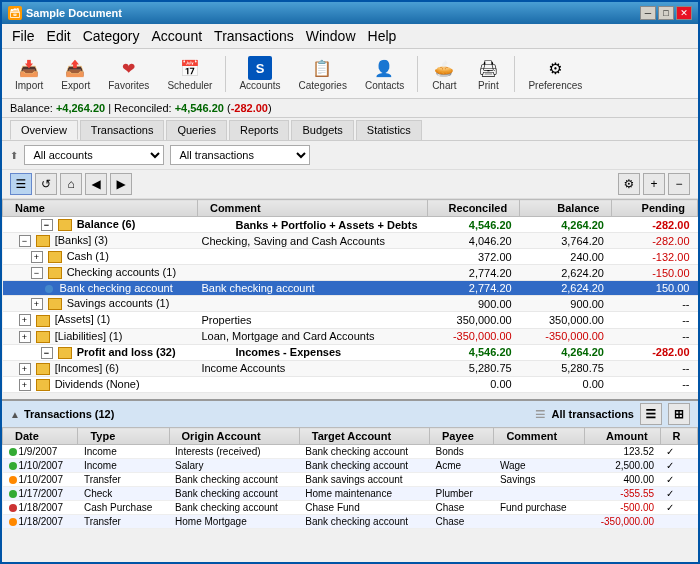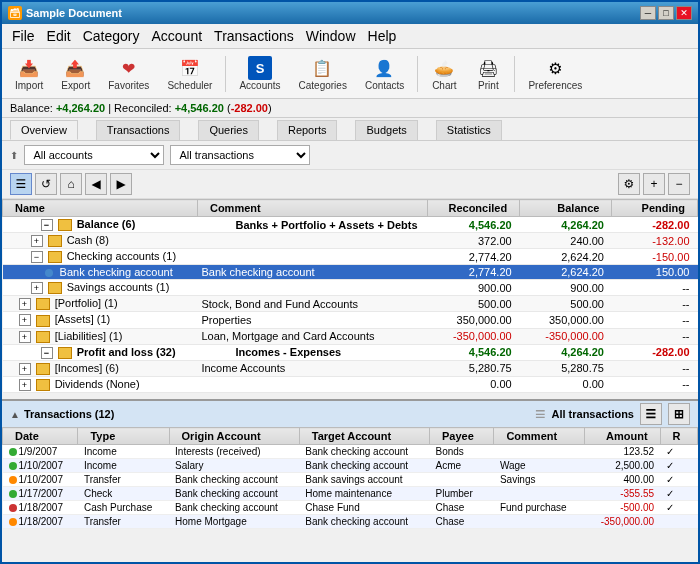--- a/index.html
+++ b/index.html
@@ -20,21 +20,21 @@
     .toolbar { background: #f5f5f5; border-bottom: 1px solid #ccc; padding: 4px 6px; display: flex; gap: 4px; align-items: center; }
     .tool-btn { display: flex; flex-direction: column; align-items: center; padding: 2px 6px; cursor: pointer; border: 1px solid transparent; min-width: 40px; }
     .tool-icon { width: 24px; height: 24px; display: flex; align-items: center; justify-content: center; font-size: 16px; }
     .tool-label { font-size: 10px; color: #333; }
     .tool-separator { width: 1px; background: #ccc; height: 36px; margin: 0 2px; }
     
     .balance-bar { background: #f0f0f0; padding: 3px 8px; border-bottom: 1px solid #ccc; font-size: 11px; }
     .balance-bar .positive { color: #006600; font-weight: bold; }
     .balance-bar .negative { color: #cc0000; font-weight: bold; }
     
-    .tab-bar { background: #f0f0f0; padding: 2px 8px 0; display: flex; gap: 16px; border-bottom: 1px solid #ccc; }
+    .tab-bar { background: #f0f0f0; padding: 2px 8px 0; display: flex; gap: 0; border-bottom: 1px solid #ccc; }
     .tab { padding: 3px 10px; font-size: 11px; border: 1px solid #ccc; border-bottom: none; background: #e0e0e0; cursor: pointer; margin-right: 2px; }
     .tab.active { background: #f0f0f0; border-bottom: 1px solid #f0f0f0; font-weight: normal; }
     
     .filter-bar { padding: 4px 8px; background: #f0f0f0; display: flex; align-items: center; gap: 6px; border-bottom: 1px solid #ddd; }
     .collapse-btn { font-size: 10px; cursor: pointer; color: #666; }
     .filter-select { padding: 2px 4px; border: 1px solid #aaa; background: white; font-size: 11px; width: 140px; }
     
     .toolbar2 { padding: 3px 8px; background: #f0f0f0; display: flex; gap: 4px; align-items: center; justify-content: space-between; border-bottom: 1px solid #ddd; }
     .toolbar2-left { display: flex; gap: 3px; }
     .icon-btn { width: 22px; height: 22px; border: 1px solid #aaa; background: #e8e8e8; display: flex; align-items: center; justify-content: center; cursor: pointer; font-size: 12px; }
@@ -204,27 +204,39 @@
               <span class="expand-icon">−</span>
               <span style="display:inline-block;width:14px;height:12px;background:#f0c040;border:1px solid #c08000;margin-right:2px;vertical-align:middle;font-size:8px;"></span>
               <span>Balance (6)</span>
             </td>
             <td>Banks + Portfolio + Assets + Debts</td>
             <td class="amount-col positive-amount">4,546.20</td>
             <td class="amount-col positive-amount">4,264.20</td>
             <td class="amount-col negative-amount">-282.00</td>
           </tr>
 
+          <tr>
+            <td>
+              <span style="padding-left:12px;"></span>
+              <span class="expand-icon">−</span>
+              <span style="display:inline-block;width:14px;height:12px;background:#f0c040;border:1px solid #c08000;margin-right:2px;vertical-align:middle;"></span>
+              <span>[Banks] (3)</span>
+            </td>
+            <td>Checking, Saving and Cash Accounts</td>
+            <td class="amount-col">4,046.20</td>
+            <td class="amount-col">3,764.20</td>
+            <td class="amount-col negative-amount">-282.00</td>
+          </tr>
 
           <tr>
             <td>
               <span style="padding-left:24px;"></span>
               <span class="expand-icon">+</span>
               <span style="display:inline-block;width:14px;height:12px;background:#f0c040;border:1px solid #c08000;margin-right:2px;vertical-align:middle;"></span>
-              <span>Cash (8)</span>
+              <span>Cash (1)</span>
             </td>
             <td></td>
             <td class="amount-col">372.00</td>
             <td class="amount-col">240.00</td>
             <td class="amount-col negative-amount">-132.00</td>
           </tr>
 
           <tr>
             <td>
               <span style="padding-left:24px;"></span>
@@ -256,32 +268,20 @@
               <span class="expand-icon">+</span>
               <span style="display:inline-block;width:14px;height:12px;background:#f0c040;border:1px solid #c08000;margin-right:2px;vertical-align:middle;"></span>
               <span>Savings accounts (1)</span>
             </td>
             <td></td>
             <td class="amount-col">900.00</td>
             <td class="amount-col">900.00</td>
             <td class="amount-col">--</td>
           </tr>
 
-          <tr>
-            <td>
-              <span style="padding-left:12px;"></span>
-              <span class="expand-icon">+</span>
-              <span style="display:inline-block;width:14px;height:12px;background:#f0c040;border:1px solid #c08000;margin-right:2px;vertical-align:middle;"></span>
-              <span>[Portfolio] (1)</span>
-            </td>
-            <td>Stock, Bond and Fund Accounts</td>
-            <td class="amount-col">500.00</td>
-            <td class="amount-col">500.00</td>
-            <td class="amount-col">--</td>
-          </tr>
 
           <tr>
             <td>
               <span style="padding-left:12px;"></span>
               <span class="expand-icon">+</span>
               <span style="display:inline-block;width:14px;height:12px;background:#f0c040;border:1px solid #c08000;margin-right:2px;vertical-align:middle;"></span>
               <span>[Assets] (1)</span>
             </td>
             <td>Properties</td>
             <td class="amount-col">350,000.00</td>

